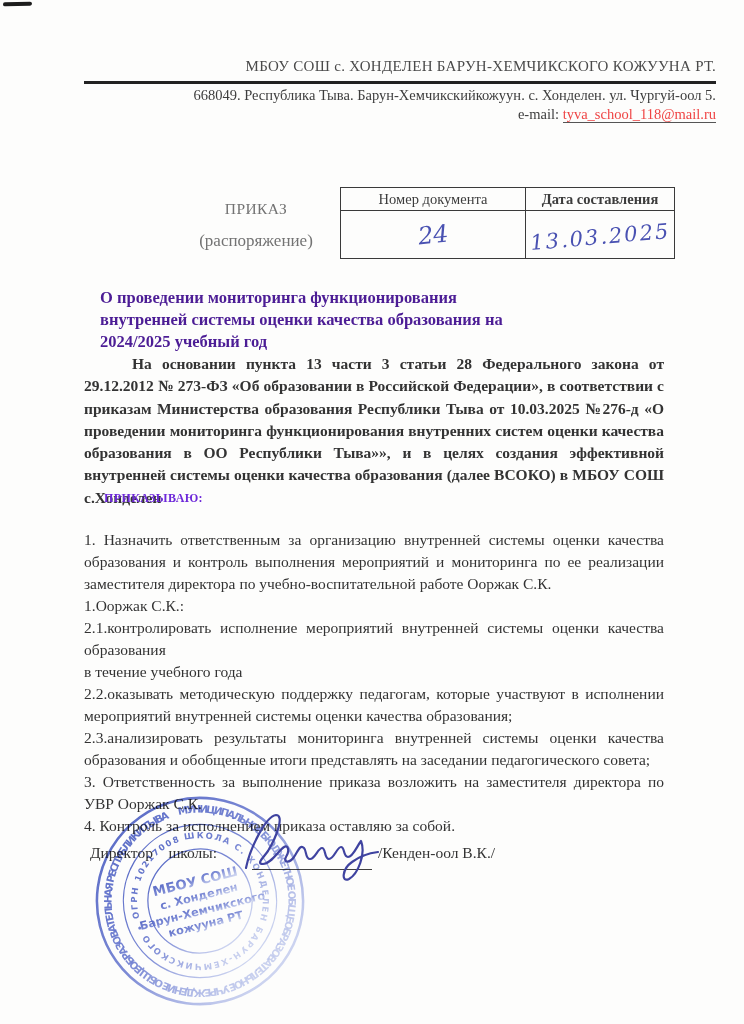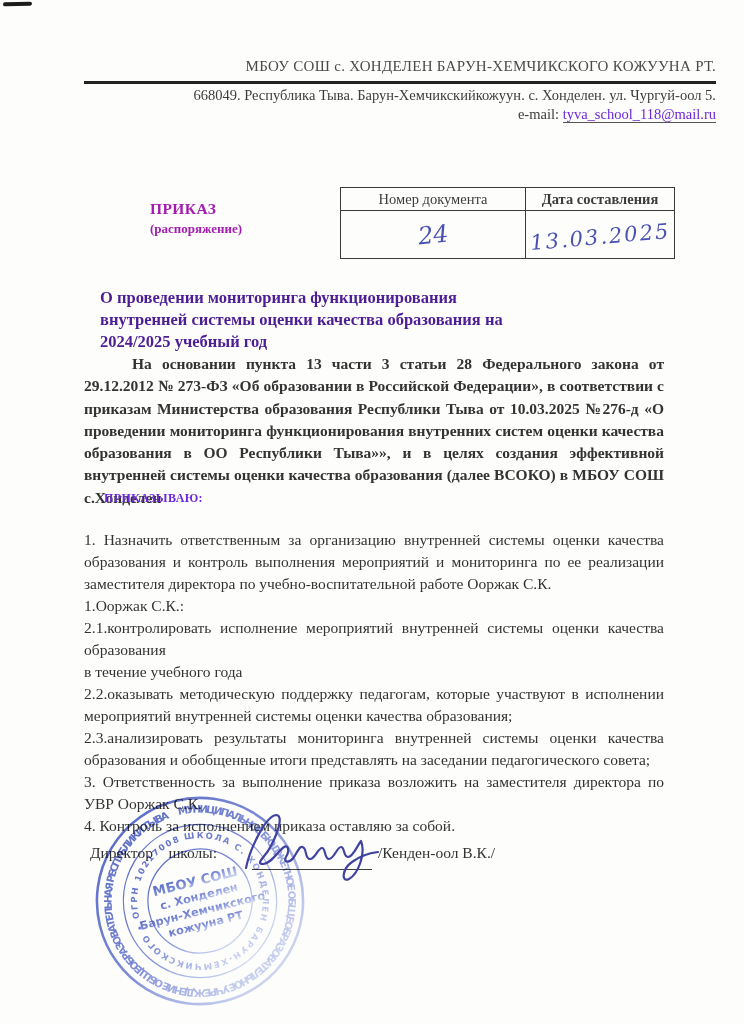--- a/index.html
+++ b/index.html
@@ -14,25 +14,25 @@
     color:#333;
   }
   
   .artifact{position:absolute;left:3px;top:2px;width:29px;height:4px;background:#1d1d1d;border-radius:2px;transform:rotate(-1.5deg);}
   
   .letterhead{position:absolute;left:84px;top:58px;width:632px;text-align:right;color:#4a4a4a;}
   .org-name{font-size:15px;letter-spacing:.3px;}
   .lh-rule{margin:6px 0 3px 0;height:3px;background:#222;border:none;}
   .org-address{font-size:14.5px;color:#3d3d3d;}
   .email-line{font-size:14.5px;color:#3d3d3d;margin-top:2px;}
-  .email-line a{color:#6d28d9;text-decoration:none;border-bottom:1px solid #555;cursor:pointer;}
+  .email-line a{color:#ef4444;text-decoration:none;border-bottom:1px solid #555;cursor:pointer;}
   
-  .order-block{position:absolute;left:150px;top:200px;width:212px;font-weight:bold;color:#a21caf;}
+  .order-block{position:absolute;left:150px;top:200px;width:212px;text-align:center;font-weight:normal;color:#737373;}
   .order-block .t1{font-size:15.5px;letter-spacing:.4px;}
-  .order-block .t2{font-size:13px;margin-top:3px;}
+  .order-block .t2{font-size:17px;margin-top:13px;}
   .doc-table{position:absolute;left:340px;top:187px;border-collapse:collapse;}
   .doc-table td{border:1.2px solid #3a3a3a;text-align:center;vertical-align:middle;}
   .doc-table .hdr td{font-size:14.5px;color:#3c3c3c;height:22px;padding:0 6px;}
   .doc-table .val td{height:45px;}
   .c-num{width:172px;}
   .c-date{width:136px;font-weight:bold;}
   .ink{font-family:"DejaVu Serif", serif;font-style:italic;color:#4a52b2;}
   .ink-num{display:inline-block;font-size:24px;transform:rotate(-6deg);}
   .ink-date{display:inline-block;font-size:21px;letter-spacing:2px;transform:rotate(-5deg) translateY(2px);white-space:nowrap;}
   

